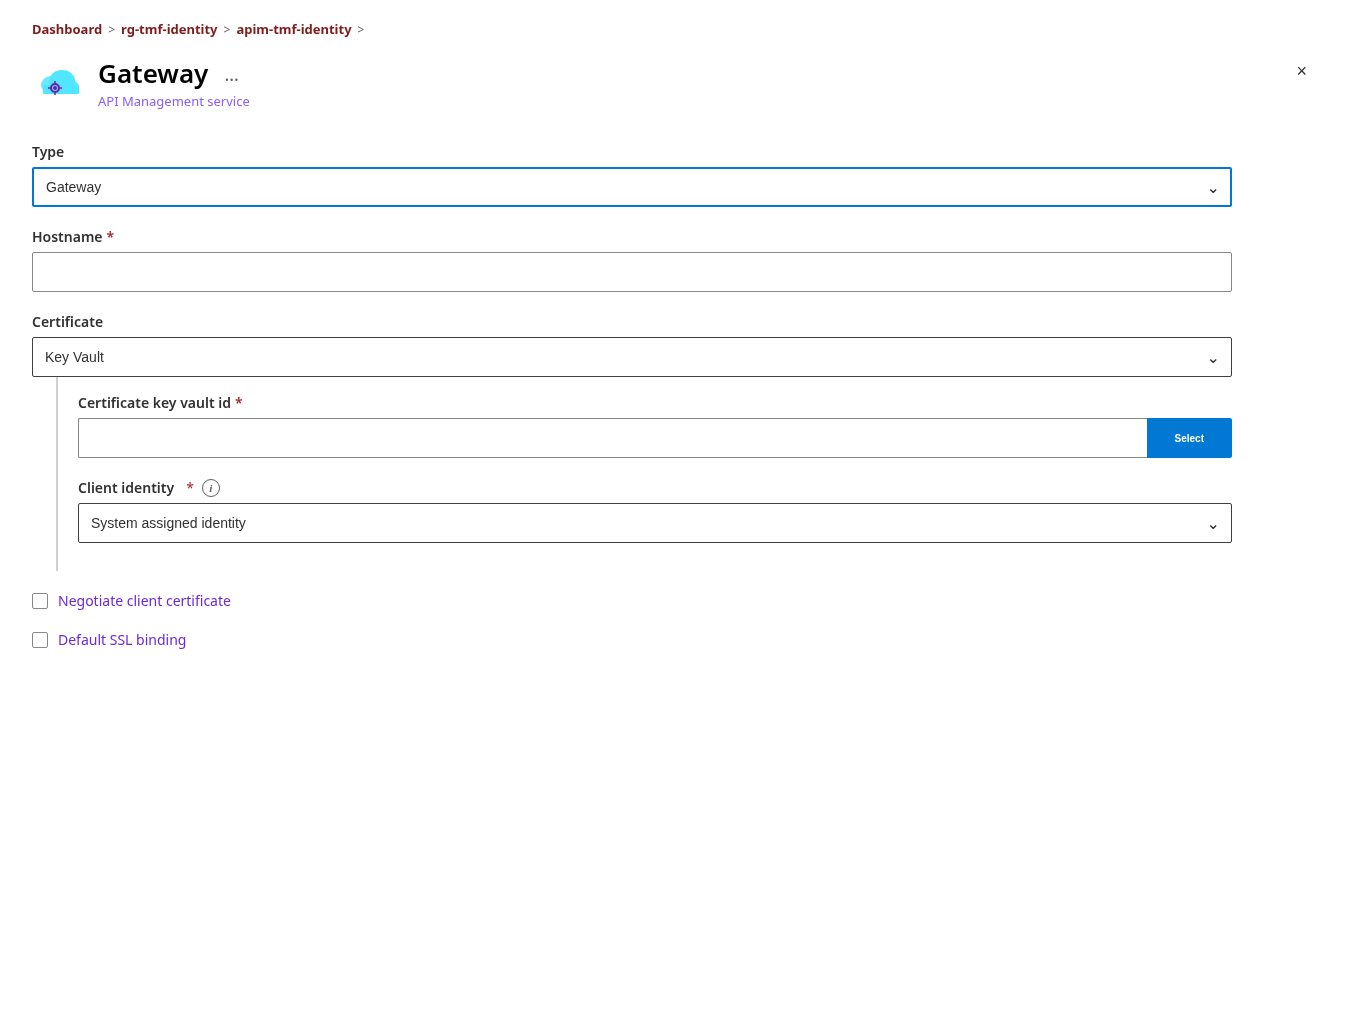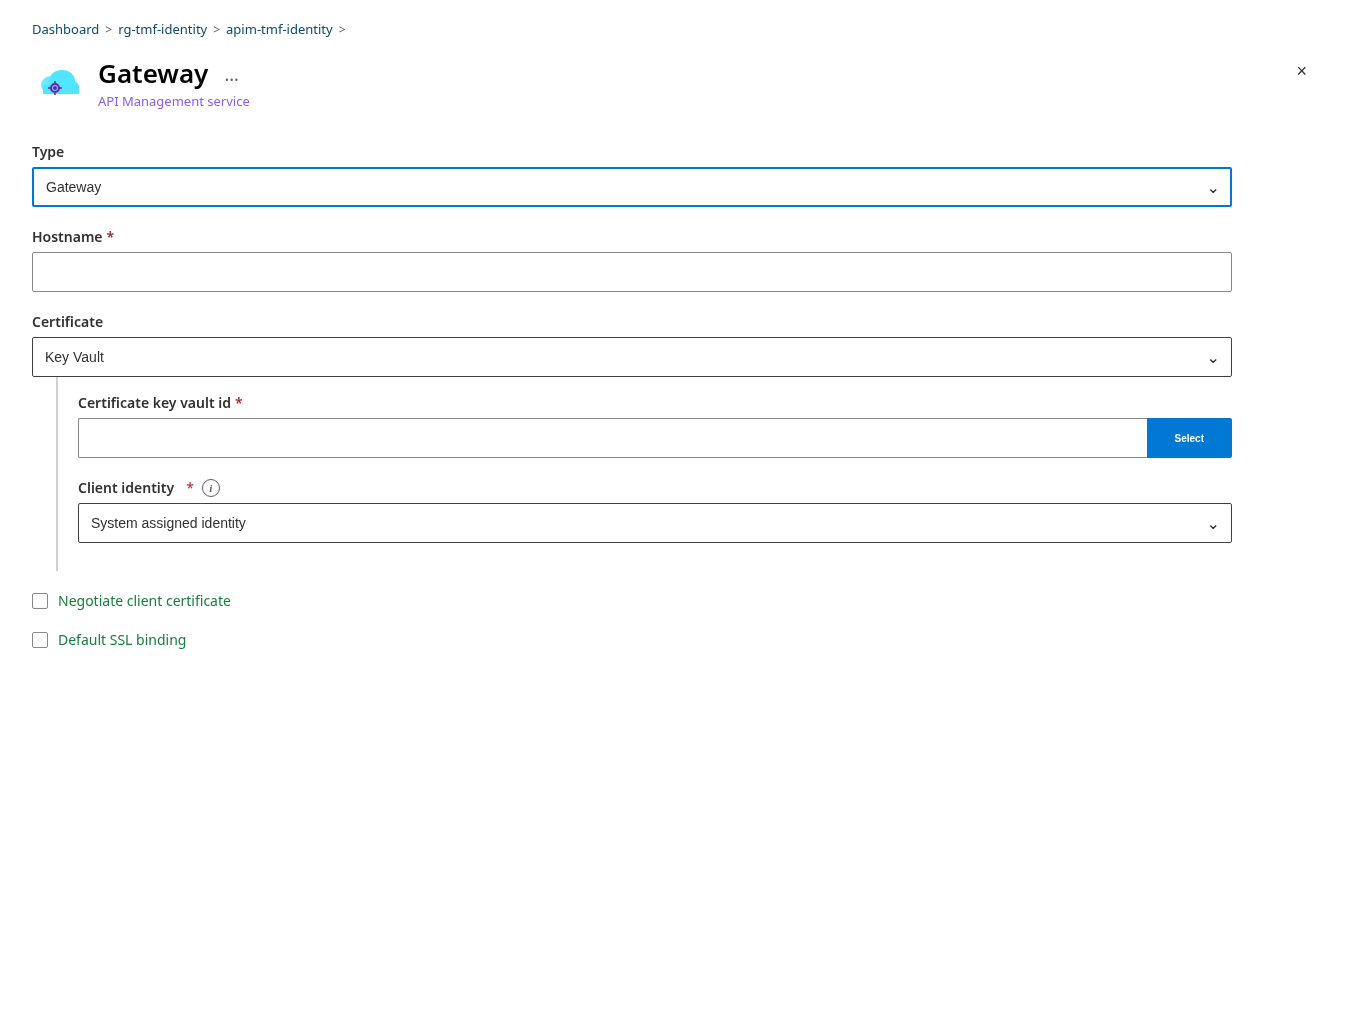--- a/index.html
+++ b/index.html
@@ -25,23 +25,24 @@
 
     .breadcrumb {
       display: flex;
       align-items: center;
       gap: 6px;
       margin-bottom: 20px;
       font-size: 13px;
     }
 
     .breadcrumb-link {
-      color: #0c4a6e;
+      color: #7f1d1d;
       cursor: pointer;
       text-decoration: none;
+      font-weight: bold;
     }
 
     .breadcrumb-separator {
       color: #605e5c;
       font-size: 12px;
     }
 
     .header {
       display: flex;
       align-items: flex-start;
@@ -254,21 +255,21 @@
       flex-shrink: 0;
     }
 
     .checkbox-input:checked {
       background: #0078d4;
       border-color: #0078d4;
     }
 
     .checkbox-label {
       font-size: 14px;
-      color: #15803d;
+      color: #6d28d9;
       cursor: pointer;
     }
 
     
     .azure-icon {
       width: 50px;
       height: 50px;
     }
   </style>
 </head>

